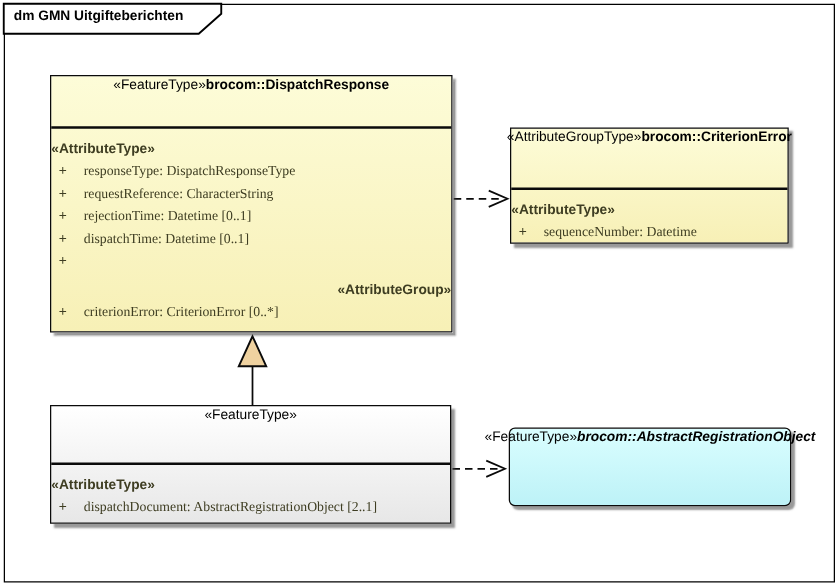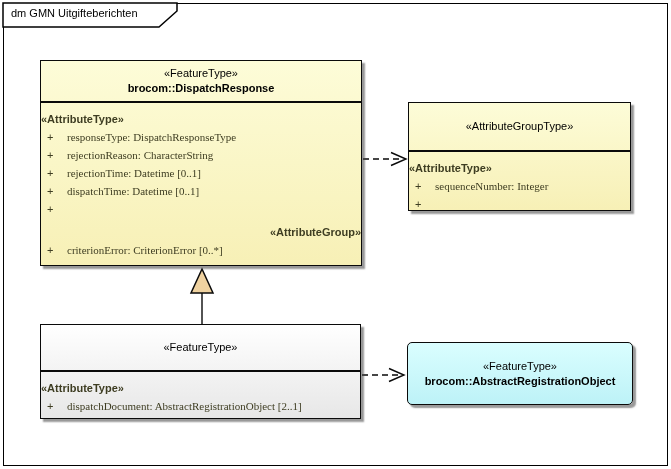--- a/index.html
+++ b/index.html
@@ -7,46 +7,46 @@
   body { font-family: "Liberation Sans", "DejaVu Sans", sans-serif; }
   #canvas { position: relative; width: 671px; height: 469px; background: #ffffff; overflow: hidden; }
 
   
   .frame {
     position: absolute; left: 3px; top: 3px; width: 665px; height: 463px;
     border: 1.5px solid #000; background: #ffffff; z-index: 0;
   }
   .frame-title {
     position: absolute; left: 11px; top: 7px; z-index: 3;
-    font-size: 11px; font-weight: normal; color: #000; white-space: nowrap;
+    font-size: 11px; font-weight: bold; color: #000; white-space: nowrap;
   }
 
   
   #shapes { position: absolute; left: 0; top: 0; z-index: 1; }
 
   
   .uml-box {
     position: absolute; z-index: 2;
     border: 1.5px solid #0a0a0a;
     box-shadow: 3px 3px 1.5px rgba(70,70,70,0.55);
     display: flex; flex-direction: column;
     font-size: 11px; color: #000;
   }
   .fill-yellow { background: linear-gradient(180deg, #fdfcd8 0%, #f7f0b6 100%); }
   .fill-gray   { background: linear-gradient(180deg, #ffffff 0%, #e7e7e7 100%); }
   .fill-cyan   { background: linear-gradient(180deg, #dafeff 0%, #bdf2f7 100%); border-radius: 5px; }
 
   .uml-header {
-    display: flex; flex-direction: column; justify-content: center;
+    display: flex; flex-direction: row; justify-content: center;
     text-align: center; line-height: 15px; flex: 0 0 auto;
   }
   .uml-header.sep { border-bottom: 2px solid #0a0a0a; }
   .cls-stereotype { font-size: 11px; color: #000; }
   .cls-name { font-size: 11px; font-weight: bold; color: #000; }
-  .cls-name.abstract { }
+  .cls-name.abstract { font-style: italic; }
 
   .uml-attrs { flex: 1 1 auto; padding-top: 7px; line-height: 18px; color: #3e3d22; overflow: hidden; }
   .attr-caption { white-space: nowrap; font-weight: bold; }
   .attr-caption.group { margin-top: 5px; text-align: right; }
   .attr-row { display: flex; padding-left: 6px; white-space: nowrap; }
   .attr-vis { width: 20px; flex: 0 0 auto; }
   .attr-text { flex: 0 0 auto; font-family: Liberation Serif, serif; }
 </style>
 </head>
 <body>
@@ -83,50 +83,51 @@
       <div class="cls-name">brocom::DispatchResponse</div>
     </div>
     <div class="uml-attrs">
       <div class="attr-caption">«AttributeType»</div>
       <div class="attr-row">
         <span class="attr-vis">+</span>
         <span class="attr-text">responseType: DispatchResponseType</span>
       </div>
       <div class="attr-row">
         <span class="attr-vis">+</span>
-        <span class="attr-text">rejectionReason: CharacterString</span>
+        <span class="attr-text">requestReference: CharacterString</span>
       </div>
       <div class="attr-row">
         <span class="attr-vis">+</span>
         <span class="attr-text">rejectionTime: Datetime [0..1]</span>
       </div>
       <div class="attr-row">
         <span class="attr-vis">+</span>
         <span class="attr-text">dispatchTime: Datetime [0..1]</span>
       </div>
       <div class="attr-row">
         <span class="attr-vis">+</span>
       </div>
       <div class="attr-caption group">«AttributeGroup»</div>
       <div class="attr-row">
         <span class="attr-vis">+</span>
         <span class="attr-text">criterionError: CriterionError [0..*]</span>
       </div>
     </div>
   </div>
 
-  <div class="uml-box fill-yellow" style="left:408px; top:102px; width:223px; height:109px;">
+  <div class="uml-box fill-yellow" style="left:408px; top:102px; width:223px; height:93px;">
     <div class="uml-header sep" style="height:49px;">
       <div class="cls-stereotype">«AttributeGroupType»</div>
+      <div class="cls-name">brocom::CriterionError</div>
     </div>
     <div class="uml-attrs">
       <div class="attr-caption">«AttributeType»</div>
       <div class="attr-row">
         <span class="attr-vis">+</span>
-        <span class="attr-text">sequenceNumber: Integer</span>
+        <span class="attr-text">sequenceNumber: Datetime</span>
       </div>
       <div class="attr-row">
         <span class="attr-vis">+</span>
       </div>
     </div>
   </div>
 
   <div class="uml-box fill-gray" style="left:40px; top:324px; width:321px; height:95px;">
     <div class="uml-header sep" style="height:47px;">
       <div class="cls-stereotype">«FeatureType»</div>

